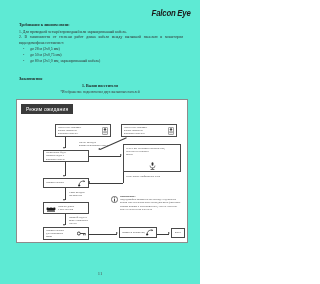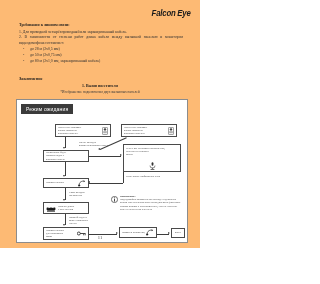--- a/index.html
+++ b/index.html
@@ -10,22 +10,22 @@
   body {
     width: 200px;
     height: 284px;
     overflow: hidden;
     font-family: "Liberation Serif", serif;
     color: #2a2a2a;
   }
   .page {
     position: relative;
     width: 200px;
-    height: 248px;
-    background: #fdba74;
+    height: 284px;
+    background: #5eead4;
     box-sizing: border-box;
   }
 
   
   .logo {
     position: absolute;
     top: 7px;
     right: 9px;
     font-family: "Liberation Sans", sans-serif;
     font-weight: bold;

